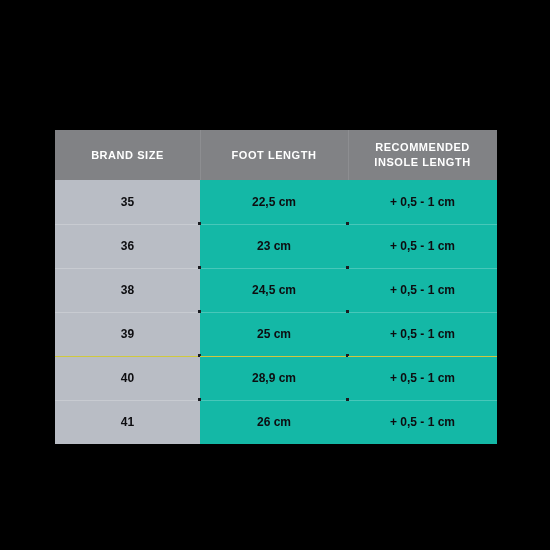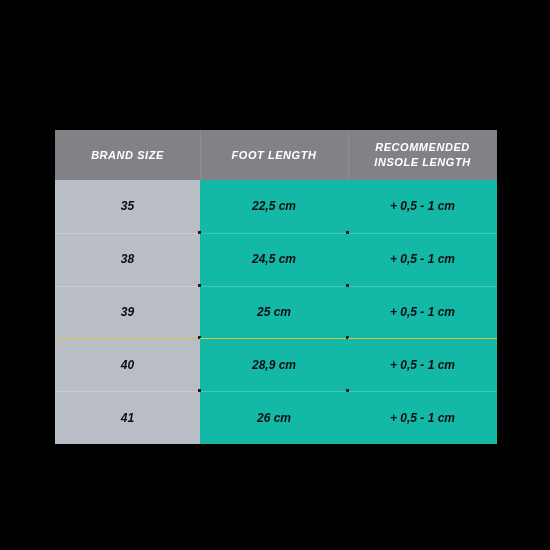--- a/index.html
+++ b/index.html
@@ -8,21 +8,20 @@
     background:#000000;
     font-family:"Liberation Sans", sans-serif;
     overflow:hidden;
     position:relative;
   }
   #sizechart{
     position:absolute;
     left:55px; top:130px;
     width:442px; height:314px;
     box-sizing:border-box;
-    font-style:italic;
   }
   .tbl{
     width:100%; height:100%;
     border-collapse:collapse;
     table-layout:fixed;
   }
   .tbl col.c1{width:145px;}
   .tbl col.c2{width:148px;}
   .tbl col.c3{width:149px;}
 
@@ -102,20 +101,25 @@
         <th class="hdr-sep">RECOMMENDED INSOLE LENGTH</th>
       </tr>
     </thead>
     <tbody id="tbody">
         <tr>
           <td class="col-brand"><span>35</span></td>
           <td class="col-foot"><span>22,5 cm</span></td>
           <td class="col-insole"><span>+ 0,5 - 1 cm</span></td>
         </tr>
         <tr>
+          <td class="col-brand"><span>36</span></td>
+          <td class="col-foot"><span class="mark"></span><span>23 cm</span></td>
+          <td class="col-insole"><span class="mark"></span><span>+ 0,5 - 1 cm</span></td>
+        </tr>
+        <tr>
           <td class="col-brand"><span>38</span></td>
           <td class="col-foot"><span class="mark"></span><span>24,5 cm</span></td>
           <td class="col-insole"><span class="mark"></span><span>+ 0,5 - 1 cm</span></td>
         </tr>
         <tr>
           <td class="col-brand"><span>39</span></td>
           <td class="col-foot"><span class="mark"></span><span>25 cm</span></td>
           <td class="col-insole"><span class="mark"></span><span>+ 0,5 - 1 cm</span></td>
         </tr>
         <tr class="hl-top">

